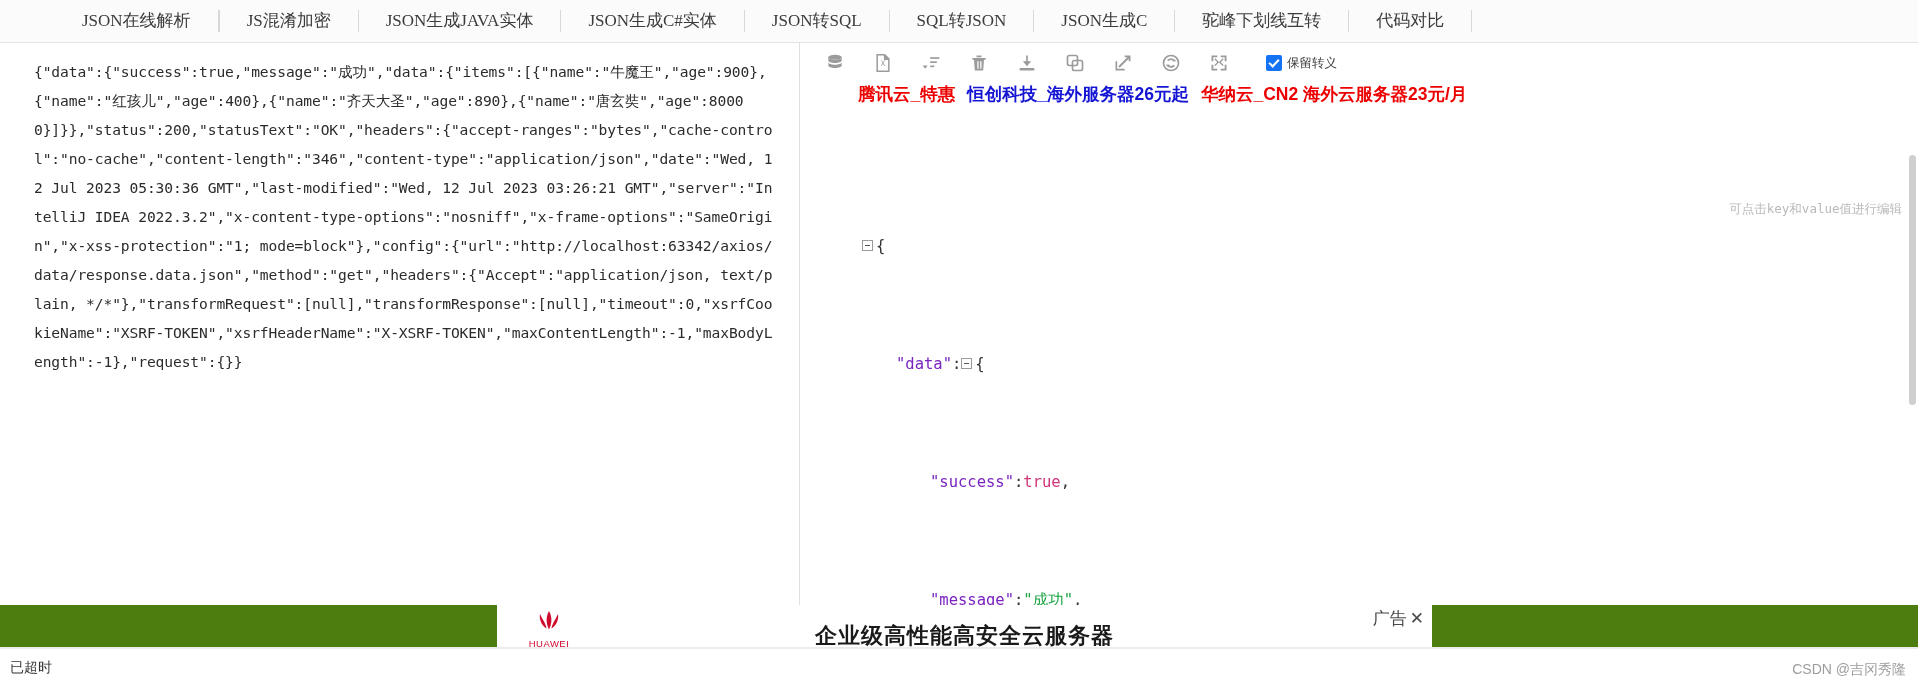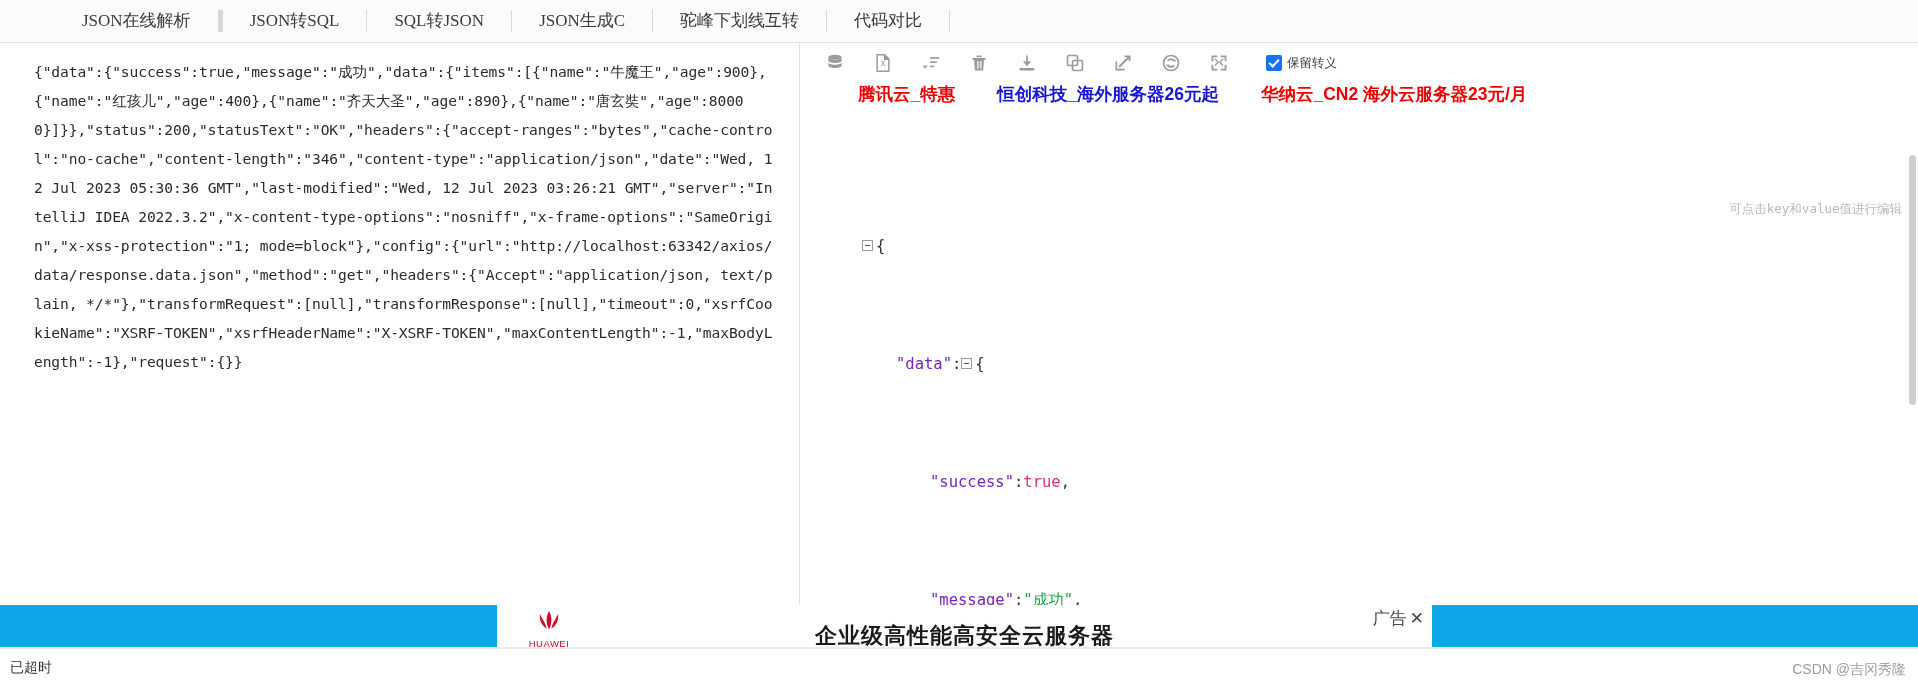--- a/index.html
+++ b/index.html
@@ -3,21 +3,21 @@
 <meta charset="utf-8">
 <style>
   * { box-sizing: border-box; }
   html, body {
     margin: 0; padding: 0;
     width: 1918px; height: 690px;
     background: #ffffff;
     font-family: "Liberation Sans", sans-serif;
     overflow: hidden;
   }
-  #app { position: relative; width: 1918px; height: 690px; background: #0ea5e9; }
+  #app { position: relative; width: 1918px; height: 690px; background: #4d7c0f; }
 
   
   .topnav {
     position: absolute; top: 0; left: 0;
     width: 1918px; height: 43px;
     background: #fbfbfb;
     border-bottom: 1px solid #e3e3e3;
     display: flex; align-items: center;
     padding-left: 55px;
   }
@@ -109,21 +109,21 @@
   
   .ads {
     position: absolute; top: 38px; left: 58px;
     width: 900px;
     font-size: 17.5px; font-weight: bold;
     line-height: 27px;
   }
   .ad-link { cursor: pointer; white-space: nowrap; }
   .ad-red { color: #ec0000; }
   .ad-blue { color: #1515d4; }
-  .ads-row { display: flex; gap: 42px; align-items: flex-end; }
+  .ads-row { display: flex; gap: 12px; align-items: flex-end; }
 
   
   .tree-wrap {
     position: absolute;
     top: 96px; left: 0; right: 10px; bottom: 0;
     overflow: hidden;
   }
   .tree {
     font-family: "DejaVu Sans Mono", "Liberation Mono", monospace;
     font-size: 15.5px;
@@ -243,22 +243,25 @@
 </style>
 </head>
 <body>
 
 <div id="app">
 
   <div class="topnav">
     <div class="nav-item">JSON在线解析</div>
     <div class="nav-sep"></div>
     <div class="nav-sep"></div>
-    <div class="nav-sep"></div>
-    <div class="nav-sep"></div>
+    <div class="nav-item">JS混淆加密</div>
+    <div class="nav-sep"></div>
+    <div class="nav-item">JSON生成JAVA实体</div>
+    <div class="nav-sep"></div>
+    <div class="nav-item">JSON生成C#实体</div>
     <div class="nav-sep"></div>
     <div class="nav-item">JSON转SQL</div>
     <div class="nav-sep"></div>
     <div class="nav-item">SQL转JSON</div>
     <div class="nav-sep"></div>
     <div class="nav-item">JSON生成C</div>
     <div class="nav-sep"></div>
     <div class="nav-item">驼峰下划线互转</div>
     <div class="nav-sep"></div>
     <div class="nav-item">代码对比</div>

